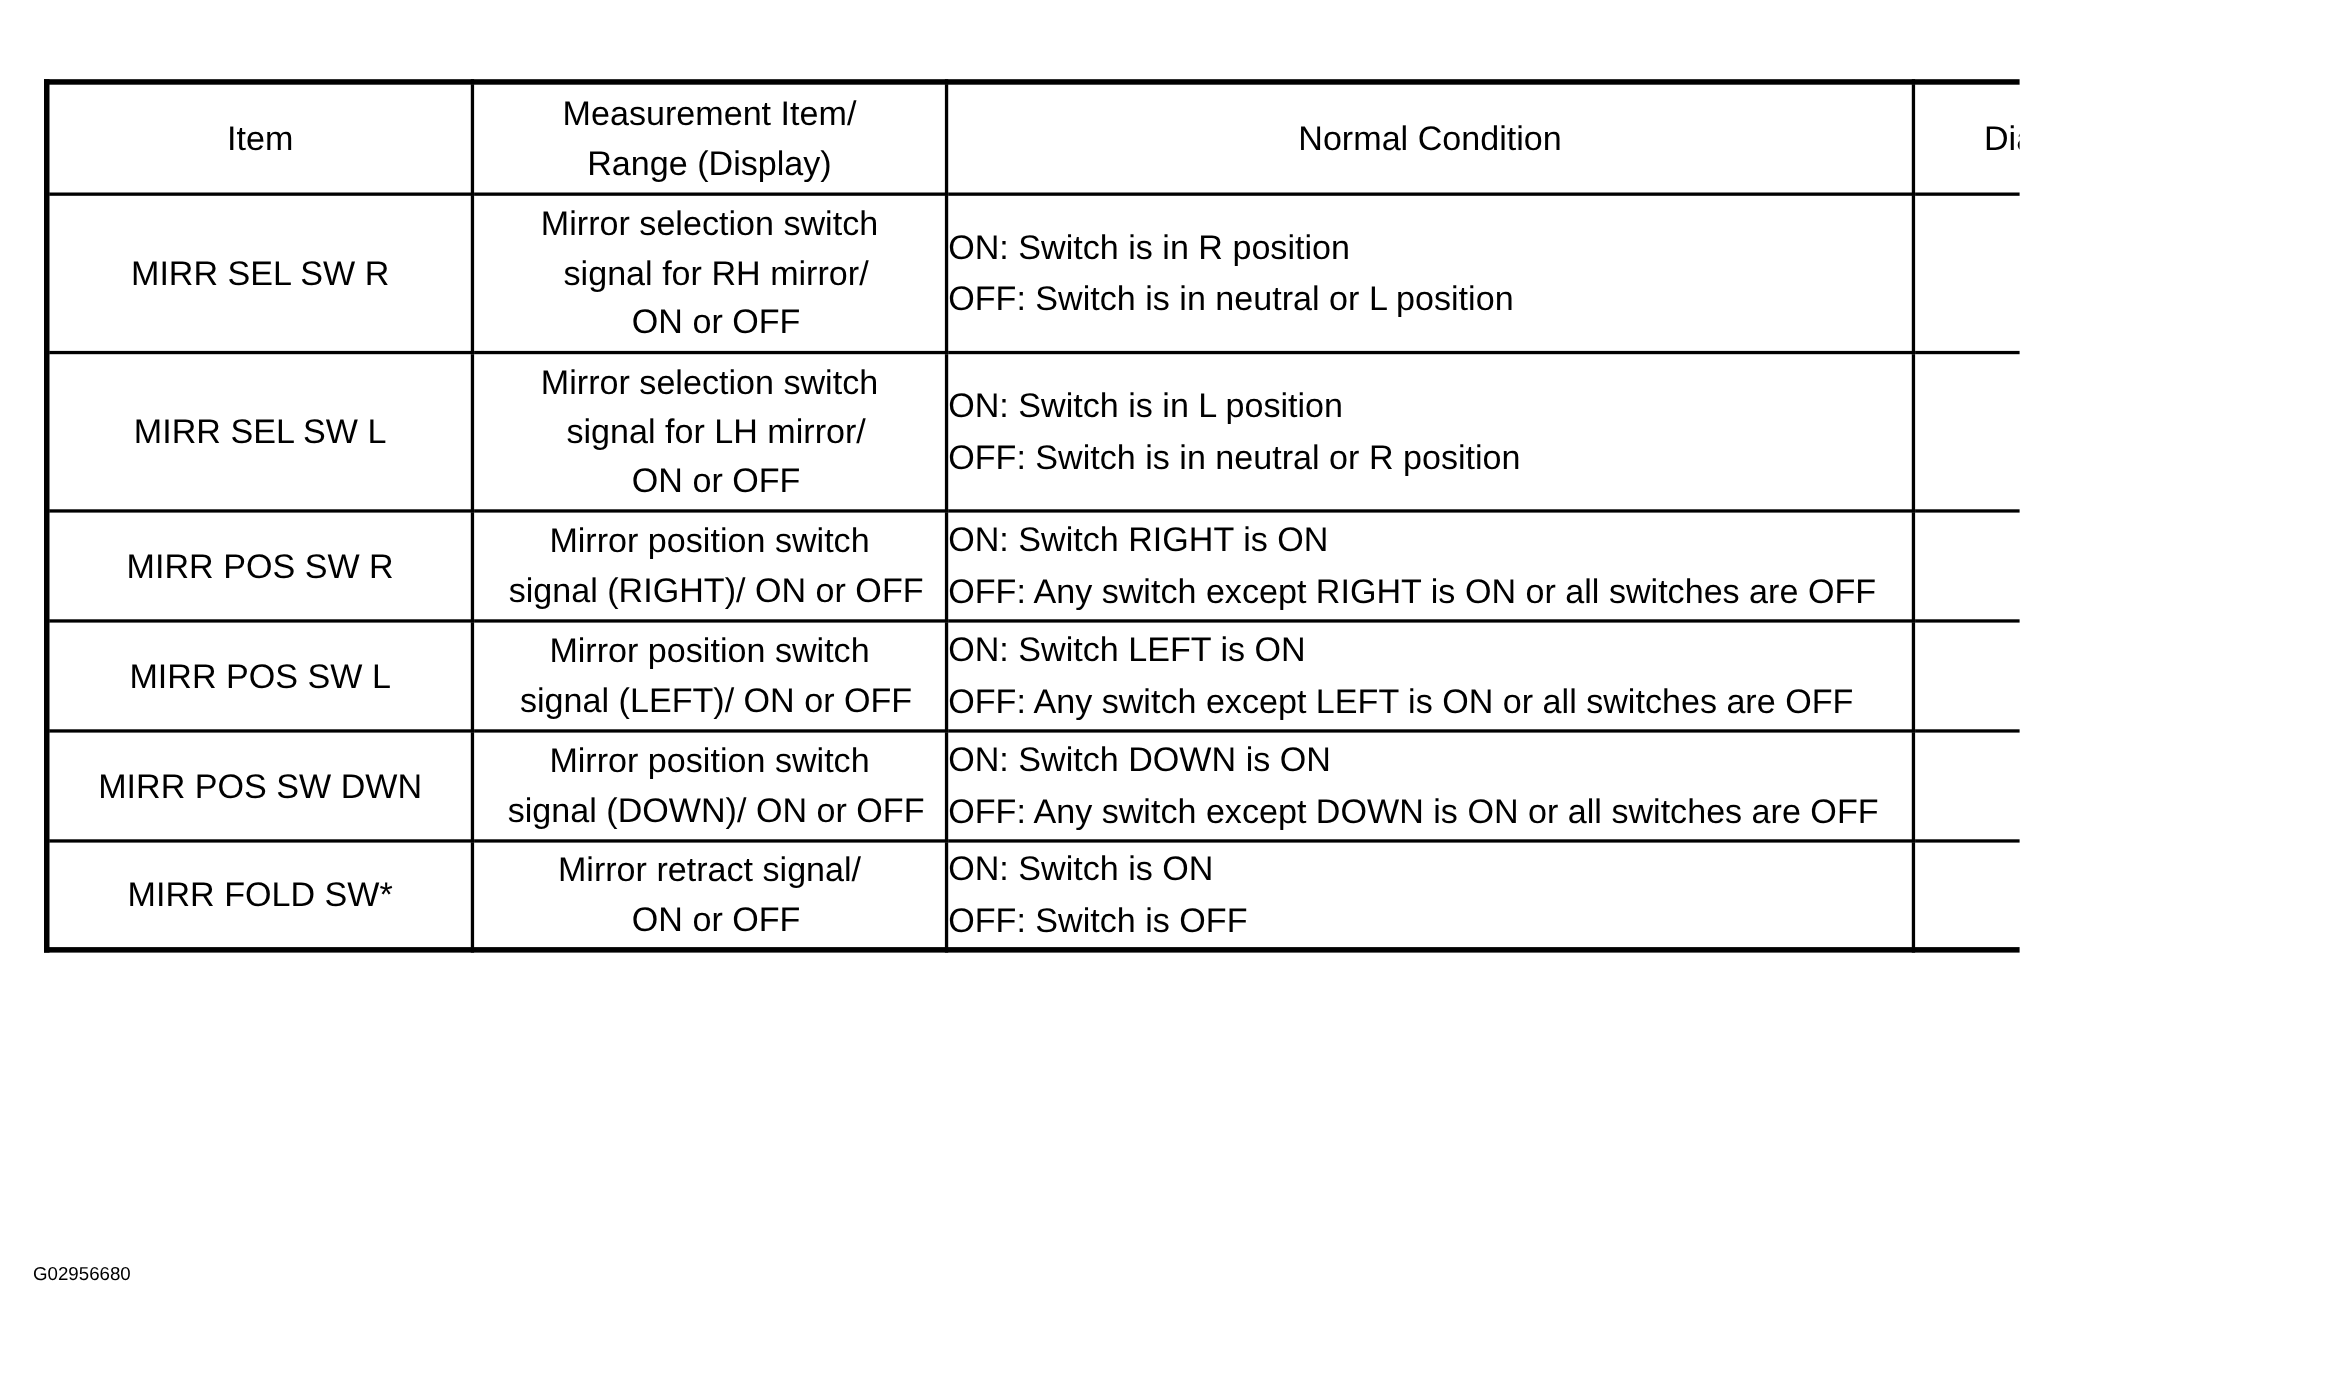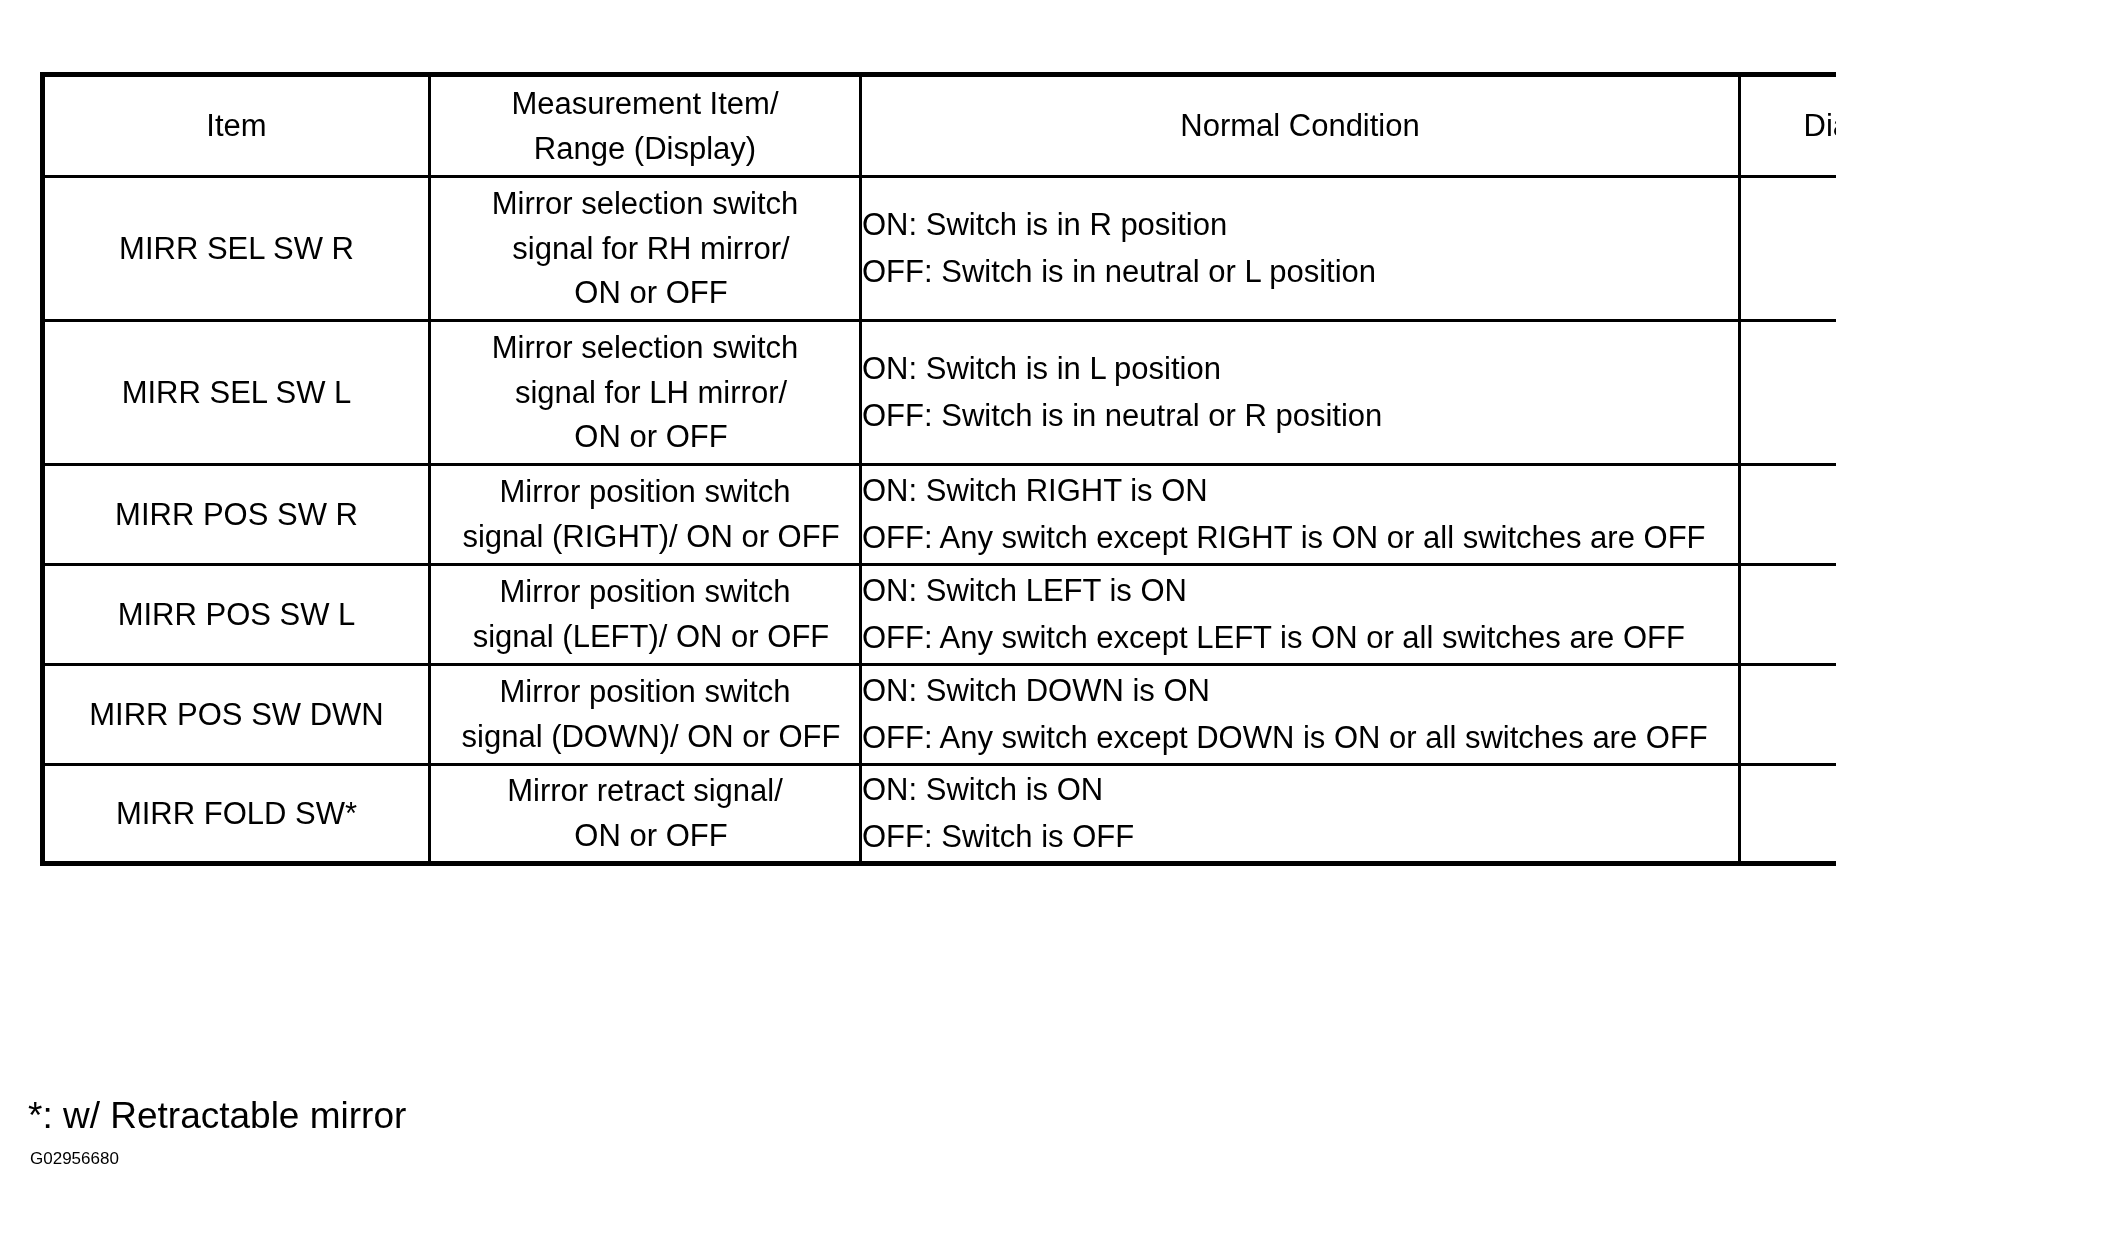--- a/index.html
+++ b/index.html
@@ -208,16 +208,15 @@
           <span class="cline">ON: Switch is ON</span>
           <span class="cline">OFF: Switch is OFF</span>
         </td>
         <td class="cell-note">-</td>
       </tr>
 
 
     </tbody>
   </table>
 
-  <div class="footnote">*: w/ Retractable mirror</div>
   <div class="figcode">G02956680</div>
 
 </div>
 
 </body></html>

